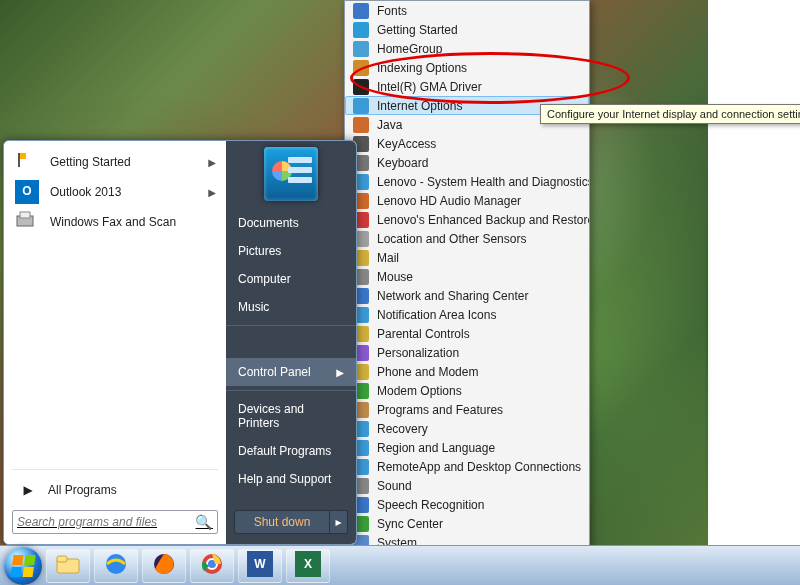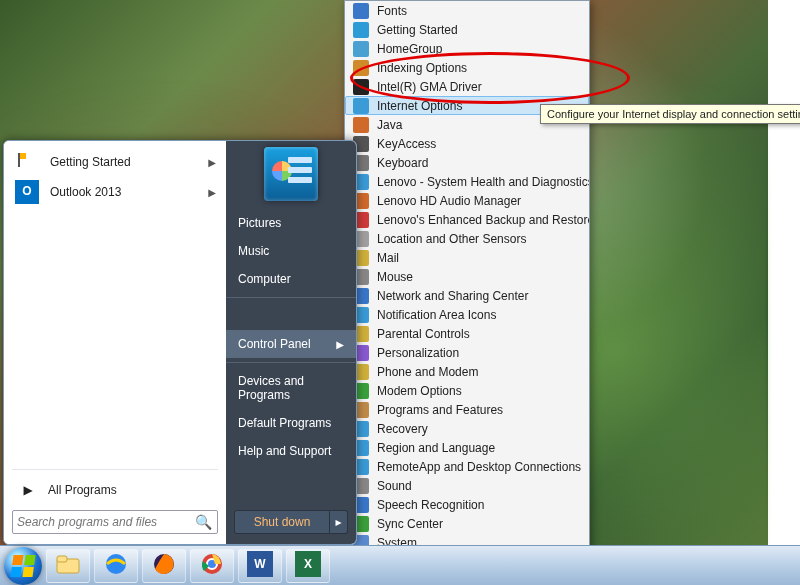--- a/index.html
+++ b/index.html
@@ -1,18 +1,18 @@
 <!DOCTYPE html>
 <html><head>
 <meta charset="utf-8">
 <style>
   * { box-sizing: border-box; margin: 0; padding: 0; font-family: "Segoe UI", Tahoma, sans-serif; font-size: 12px; }
   html, body { width: 800px; height: 585px; overflow: hidden; }
   .desktop {
-    position: relative; width: 768px; height: 585px;
+    position: relative; width: 708px; height: 585px;
     background: linear-gradient(135deg, #3a5a2a 0%, #6b8a4a 20%, #8a5a3a 40%, #4a6a3a 60%, #2a4a2a 80%, #5a7a3a 100%);
   }
   .desktop::before {
     content:""; position:absolute; inset:0;
     background:
       radial-gradient(circle at 70% 30%, rgba(255,255,255,0.25) 0%, rgba(255,255,255,0) 25%),
       radial-gradient(circle at 80% 60%, rgba(120,180,80,0.6) 0%, rgba(0,0,0,0) 40%),
       radial-gradient(circle at 20% 70%, rgba(90,60,40,0.5) 0%, rgba(0,0,0,0) 45%);
     filter: blur(2px);
   }
@@ -29,21 +29,21 @@
   .sm-item {
     display: flex; align-items: center; gap: 10px; padding: 6px 8px;
     border-radius: 3px; color: #222; cursor: default; position: relative;
     height: 30px;
   }
   .sm-item .arrow { margin-left: auto; color: #555; font-size: 10px; }
   .sm-icon { width: 26px; height: 26px; display: flex; align-items: center; justify-content: center; }
   .sm-divider { height: 1px; background: #e3e7eb; margin: 4px 6px; }
   .sm-spacer { flex: 1; }
   .all-programs { display: flex; align-items: center; gap: 10px; padding: 6px 12px; color: #222; }
-  .search-wrap { padding: 4px 6px 6px 6px; }
+  .search-wrap { padding: 4px 6px 6px 6px; text-decoration: underline; }
   .search-box {
     display: flex; align-items: center; border: 1px solid #99a; border-radius: 2px;
     background: #fff; height: 24px; padding: 0 4px;
   }
   .search-box input { border: none; outline: none; flex: 1; font-style: italic; color: #666; font-size: 12px; background: transparent; }
   .search-box .mag { color: #666; font-size: 14px; }
 
   .sm-right {
     width: 130px; background: #3b4552; color: #fff; display: flex; flex-direction: column;
     padding-top: 6px;
@@ -283,20 +283,31 @@
               <span class="ic" style="width:24px;height:24px;background:none;border-radius:3px;">
                 <svg width="24" height="24">
                   <rect width="24" height="24" fill="#0072c6"></rect>
                   <text x="50%" y="62%" text-anchor="middle" fill="#fff" font-size="12" font-family="Segoe UI" font-weight="bold">O</text>
                 </svg>
               </span>
             </span>
     <span>Outlook 2013</span>
     <span class="arrow">▶</span>
           </div>
+          <div class="sm-item">
+            <span class="sm-icon">
+              <span class="ic" style="width:24px;height:24px;background:none;border-radius:3px;">
+                <svg width="24" height="24">
+                  <rect x="2" y="6" width="16" height="10" fill="#bbb" stroke="#666"></rect>
+                  <rect x="5" y="2" width="10" height="6" fill="#eee" stroke="#888"></rect>
+                </svg>
+              </span>
+            </span>
+    <span>Windows Fax and Scan</span>
+    </div>
         </div>
       <div class="sm-spacer"></div>
       <div class="sm-divider"></div>
       <div class="all-programs">
         <span class="ic">▶</span>
         <span>All Programs</span>
       </div>
       <div class="search-wrap">
         <div class="search-box">
           <input type="text" placeholder="Search programs and files" style="">
@@ -306,36 +317,39 @@
     </div>
     <div class="sm-right">
       <div class="user-pic">
         <span class="cp-circle"></span>
         <span class="cp-stripe s1"></span>
           <span class="cp-stripe s2"></span>
           <span class="cp-stripe s3"></span>
       </div>
       <div id="sm-right-list">
           <div class="sm-r-item">
+            <span>Documents</span>
+          </div>
+          <div class="sm-r-item">
             <span>Pictures</span>
           </div>
           <div class="sm-r-item">
+            <span>Computer</span>
+          </div>
+          <div class="sm-r-item">
             <span>Music</span>
-          </div>
-          <div class="sm-r-item">
-            <span>Computer</span>
           </div>
           <div class="sm-r-div"></div>
           <div class="sm-r-item hover">
             <span>Control Panel</span>
             <span class="arrow-r">▶</span>
           </div>
           <div class="sm-r-div"></div>
           <div class="sm-r-item">
-            <span>Devices and Programs</span>
+            <span>Devices and Printers</span>
           </div>
           <div class="sm-r-item">
             <span>Default Programs</span>
           </div>
           <div class="sm-r-item">
             <span>Help and Support</span>
           </div>
         </div>
       <div class="shutdown-wrap">
         <div class="shutdown">Shut down</div>

